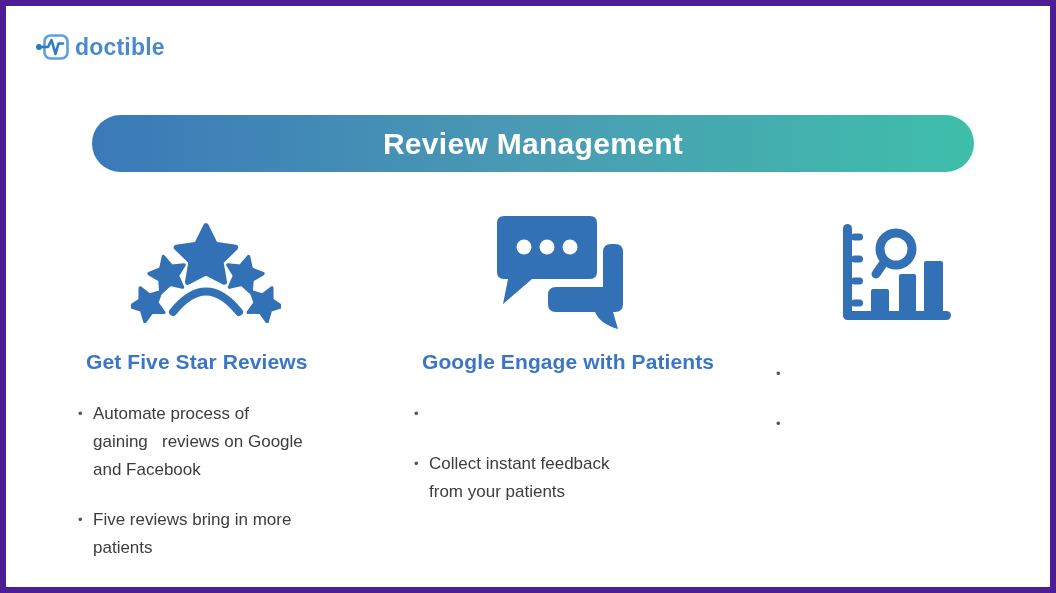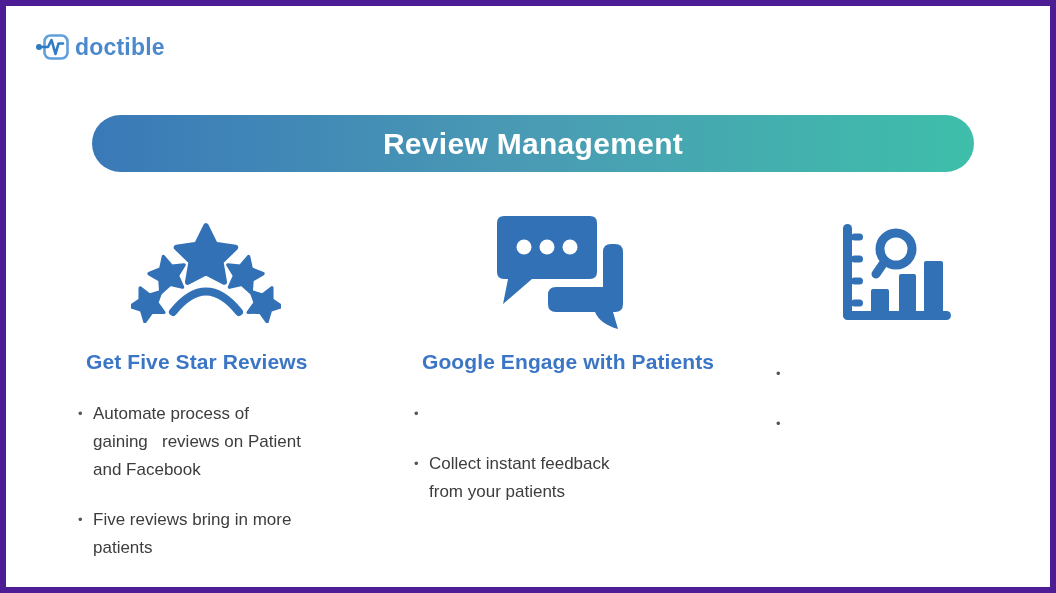--- a/index.html
+++ b/index.html
@@ -99,21 +99,21 @@
           <polygon points="0,-1 0.294,-0.405 0.951,-0.309 0.476,0.155 0.588,0.809 0,0.5 -0.588,0.809 -0.476,0.155 -0.951,-0.309 -0.294,-0.405" transform="translate(133,81) rotate(26) scale(18)"></polygon>
         </g>
         <path d="M42,89 Q75,48 108,89" fill="none" stroke-width="8" stroke-linecap="round"></path>
       </svg>
     </div>
     <h3 class="col-heading">Get Five Star Reviews</h3>
     <div class="bullets">
       <div class="bullet">
         <span class="bullet-dot">•</span>
         <span class="bullet-text">Automate process of
-gaining   reviews on Patient
+gaining   reviews on Google
 and Facebook</span>
       </div>
       <div class="bullet">
         <span class="bullet-dot">•</span>
         <span class="bullet-text">Five reviews bring in more
 patients</span>
       </div>
     </div>
   </div>
 

